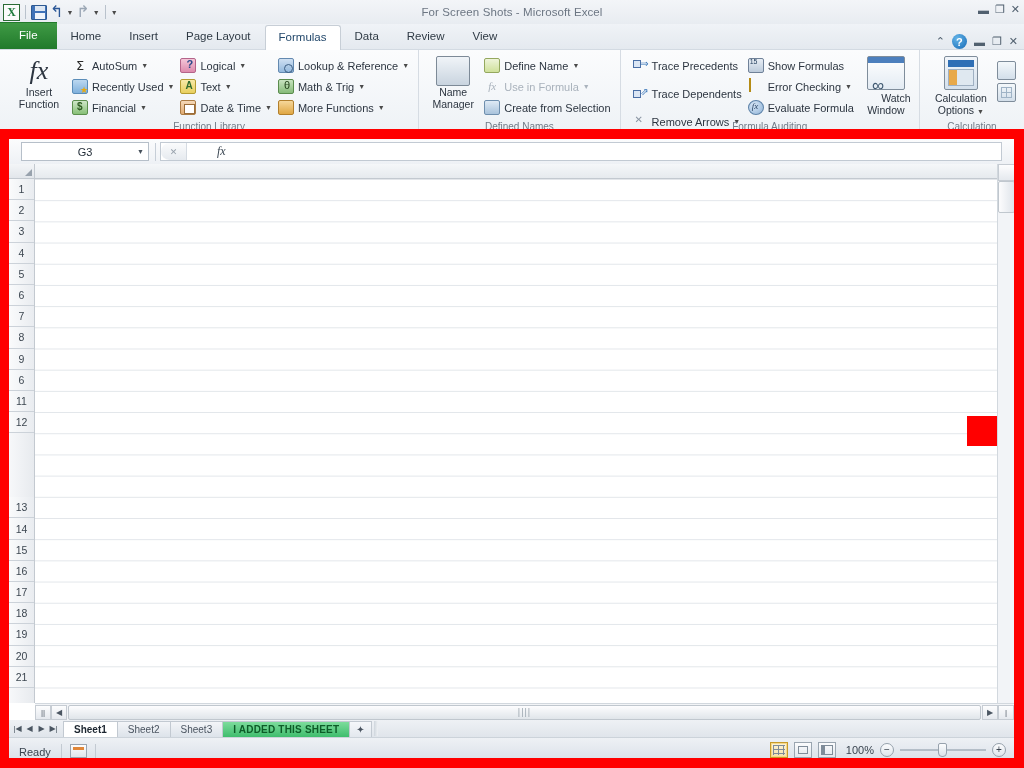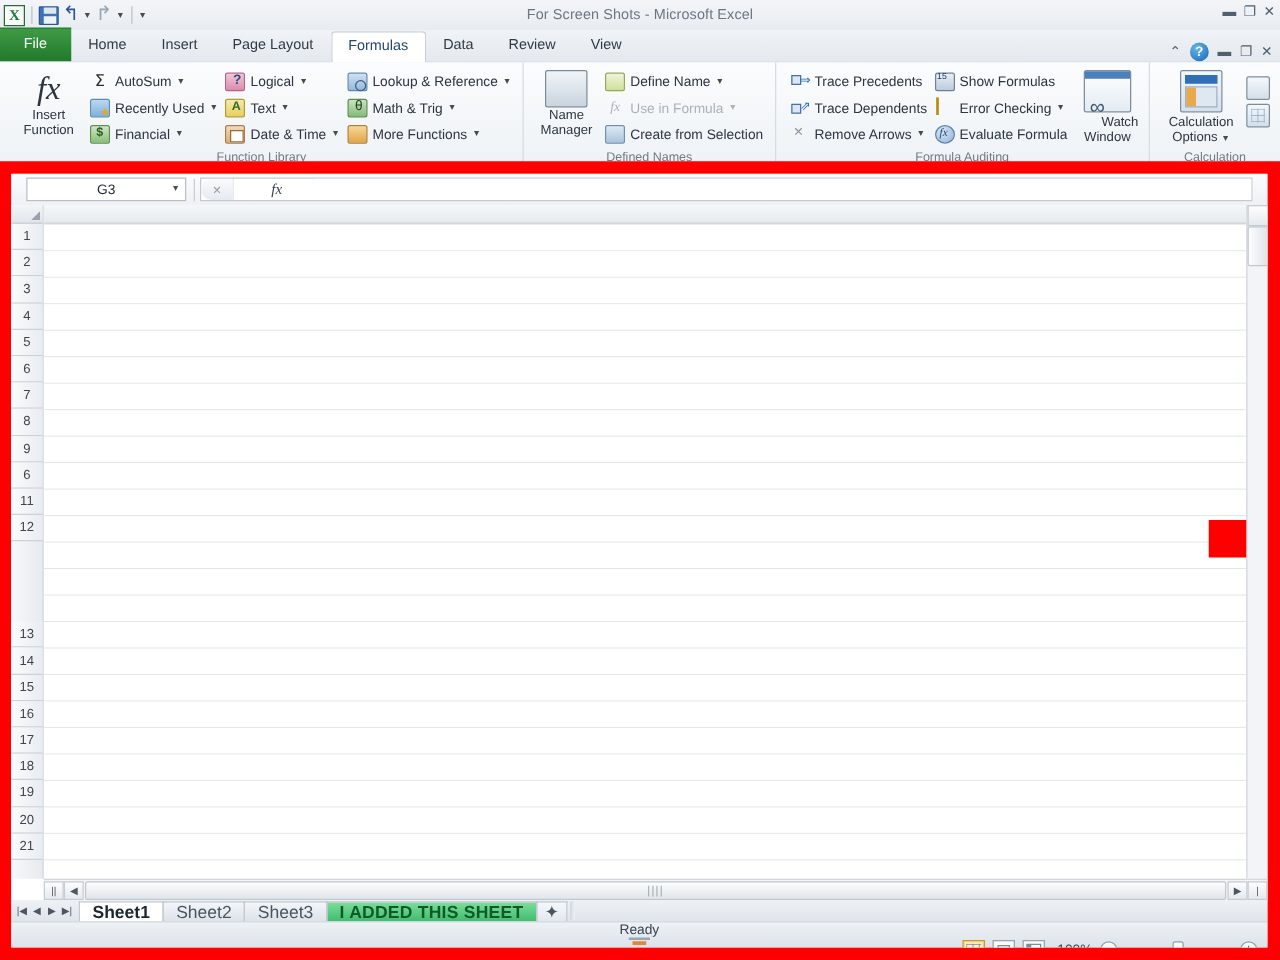--- a/index.html
+++ b/index.html
@@ -256,39 +256,39 @@
   }
 
   
   #tabrow {
     position: absolute; left: 0; right: 0; bottom: 21px; height: 17px;
     background: linear-gradient(180deg,#eef1f5,#e0e5eb); display: flex; align-items: center;
   }
   .navbtns { display: flex; gap: 1px; padding: 0 4px 0 3px; color: #4b5662; font-size: 8px; }
   .navbtns span { width: 11px; text-align: center; }
   .stab {
-    height: 16px; padding: 0 10px; font-size: 14px; color: #4a5460;
+    height: 16px; padding: 0 10px; font-size: 10px; color: #4a5460;
     display: flex; align-items: center; background: linear-gradient(180deg,#f3f5f8,#dde3ea);
     border: 1px solid #c2c9d1; border-bottom: none; margin-right: -1px;
     transform: skewX(0deg);
     text-align: center;
   }
   .stab.active { background: #ffffff; color: #1c2630; font-weight: bold; }
   .stab.green {
     background: linear-gradient(180deg,#7ddc9c,#3fbd6d); color: #0d5c28; font-weight: bold; letter-spacing: .2px;
   }
   .stab.insert { padding: 0 6px; background: linear-gradient(180deg,#f5f7fa,#e3e8ee); }
   #tabsplit { width: 4px; height: 15px; background: linear-gradient(90deg,#cfd6dd,#eef1f4); margin: 0 3px; }
   #hsplitbar { flex: 1; display: flex; align-items: center; }
 
   
   #statusbar {
     position: absolute; left: 0; right: 0; bottom: 0; height: 21px;
     background: linear-gradient(180deg,#eef1f5,#dde3ea); border-top: 1px solid #ccd3da;
-    display: flex; align-items: center; font-size: 11px; color: #3a444f; flex-direction: column;
+    display: flex; align-items: flex-end; font-size: 11px; color: #3a444f;
   }
   #statusbar .ready { padding: 0 10px; }
   .sb-sep { width: 1px; height: 14px; background: #c3cad2; }
   .sb-icon {
     width: 17px; height: 14px; margin: 0 8px; border: 1px solid #9aa5b0;
     background: linear-gradient(180deg,#fdfdfe,#dfe5eb); position: relative;
   }
   .sb-icon::after { content:""; position:absolute; left:2px; top:2px; right:2px; height:3px; background:#e0873a; }
   .sb-right { margin-left: auto; display: flex; align-items: center; padding-right: 8px; gap: 6px; }
   .viewbtn { width: 18px; height: 16px; border: 1px solid #9aa5b0; background: linear-gradient(180deg,#fbfcfd,#e2e7ed); position: relative; }
@@ -431,21 +431,21 @@
       </div>
       <div class="sbtn">
         <span class="mini ic-createsel"></span>
         <span>Create from Selection</span>
       </div>
     </div>
     <div class="glabel">Defined Names</div>
   </div>
 
   <div class="rgroup">
-    <div class="smallcol" style="padding-left:4px;">
+    <div class="smallcol" style="padding-left:4px;justify-content:space-between;">
       <div class="sbtn">
         <span class="mini ic-prec"></span>
         <span>Trace Precedents</span>
       </div>
       <div class="sbtn">
         <span class="mini ic-dep"></span>
         <span>Trace Dependents</span>
       </div>
       <div class="sbtn">
         <span class="mini ic-remove"></span>

